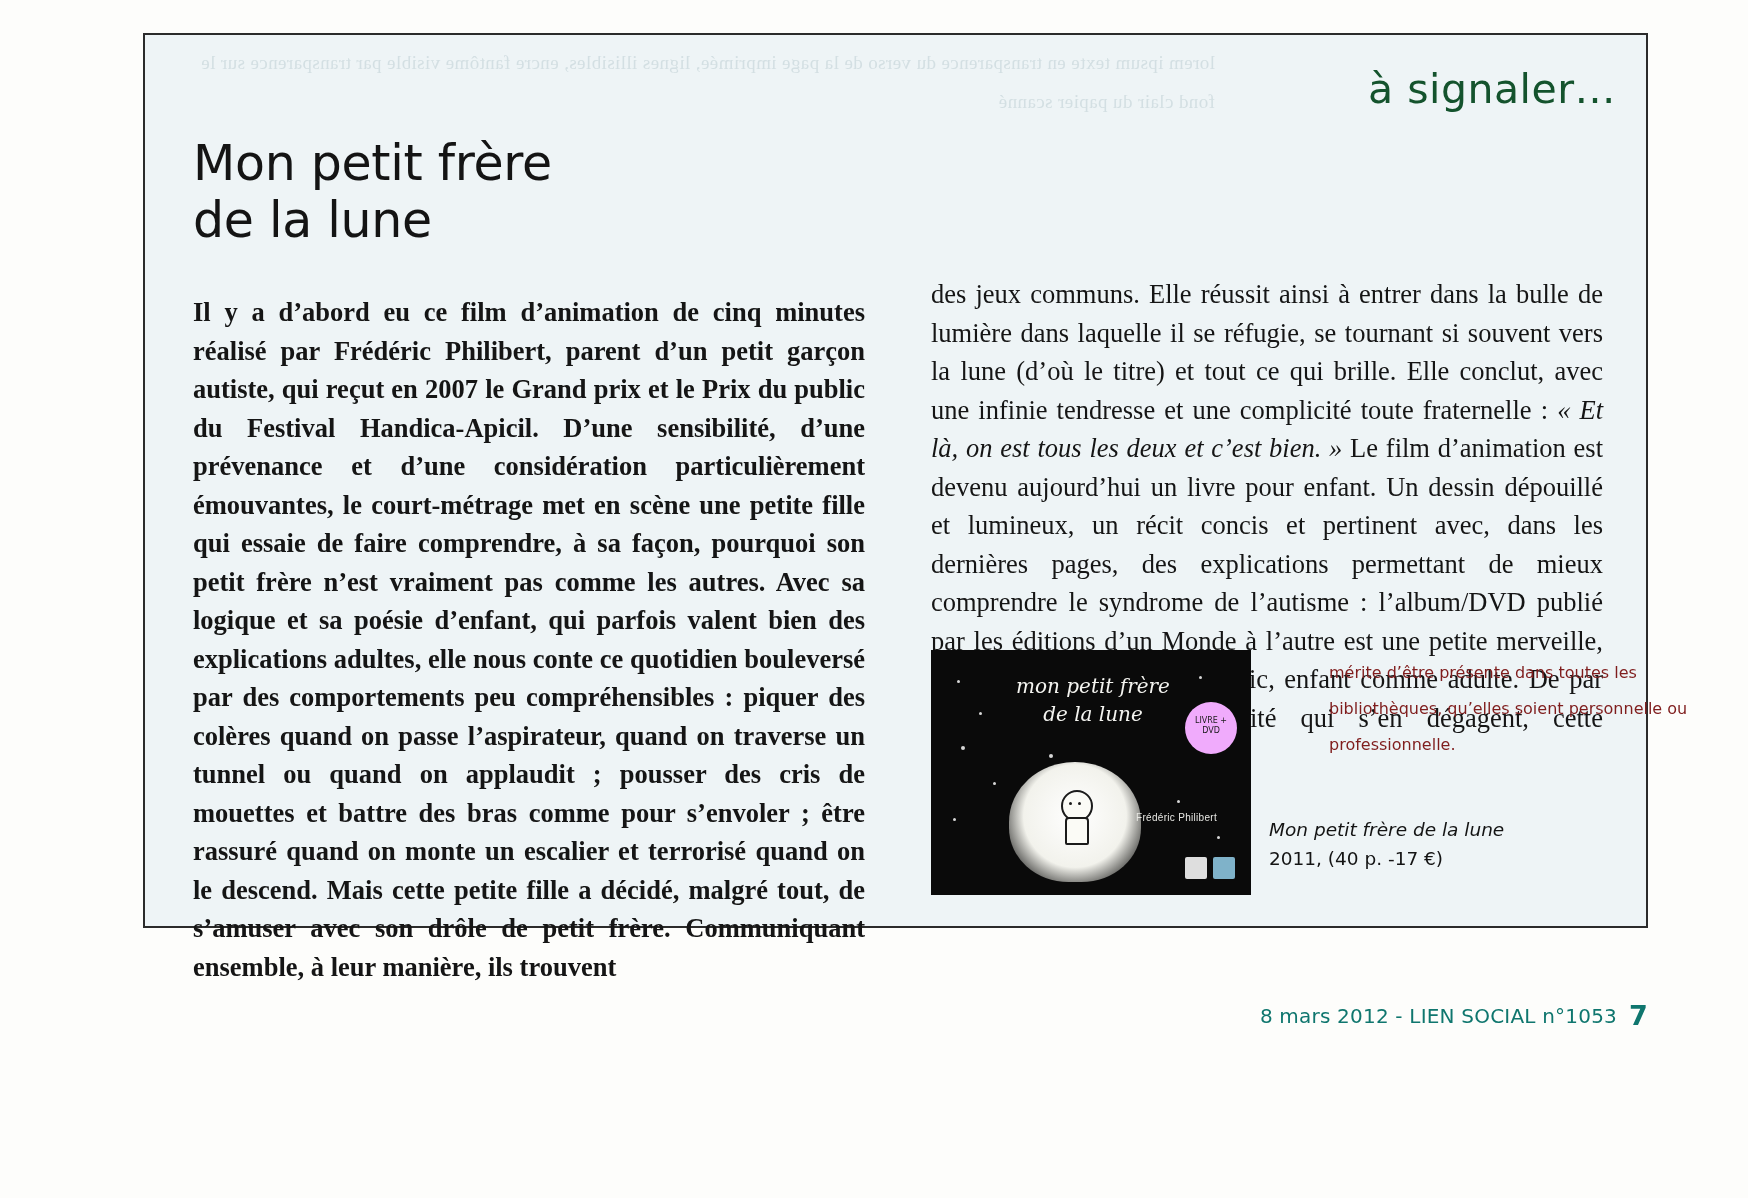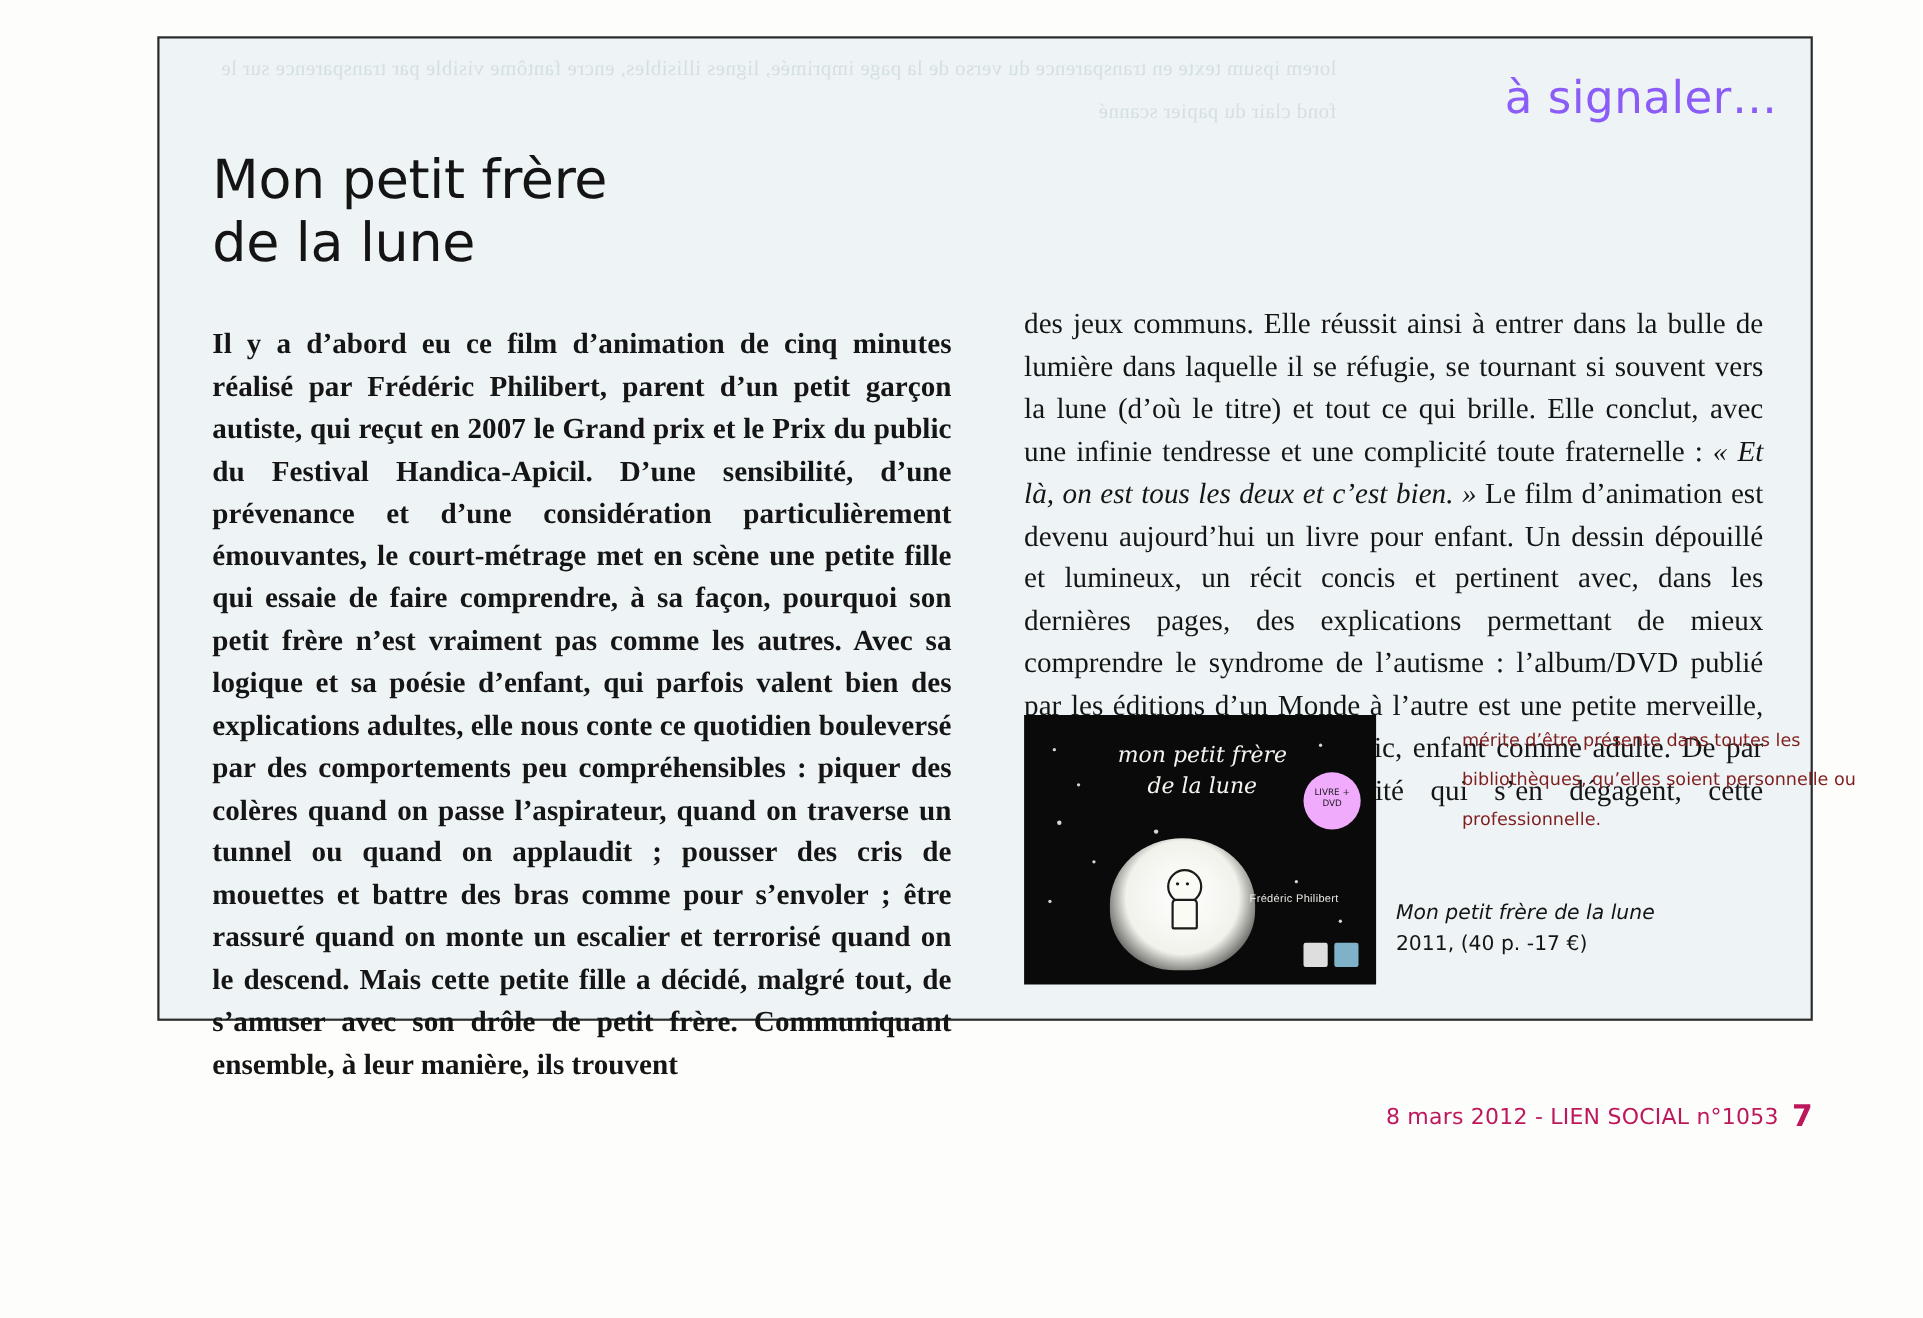--- a/index.html
+++ b/index.html
@@ -48,21 +48,21 @@
     white-space: pre-wrap;
     transform: scaleX(-1);
     pointer-events: none;
   }
   .kicker {
     position: absolute;
     right: 30px;
     top: 30px;
     font-family: "DejaVu Sans", sans-serif;
     font-size: 41px;
-    color: #8b5cf6;
+    color: #14532d;
     letter-spacing: 0.5px;
   }
   .title {
     position: absolute;
     left: 48px;
     top: 100px;
     width: 700px;
     font-family: "DejaVu Sans", sans-serif;
     font-size: 49px;
     line-height: 57px;
@@ -225,21 +225,21 @@
     color: #141414;
   }
   .biblio .it { font-style: italic; }
 
   .footer {
     position: absolute;
     right: 100px;
     top: 1000px;
     font-family: "DejaVu Sans", sans-serif;
     font-size: 20px;
-    color: #be185d;
+    color: #0f766e;
     letter-spacing: 0.2px;
   }
   .footer .pagenum {
     font-weight: bold;
     font-size: 27px;
     margin-left: 12px;
     vertical-align: -2px;
   }
   .scan-blob {
     position: absolute;

